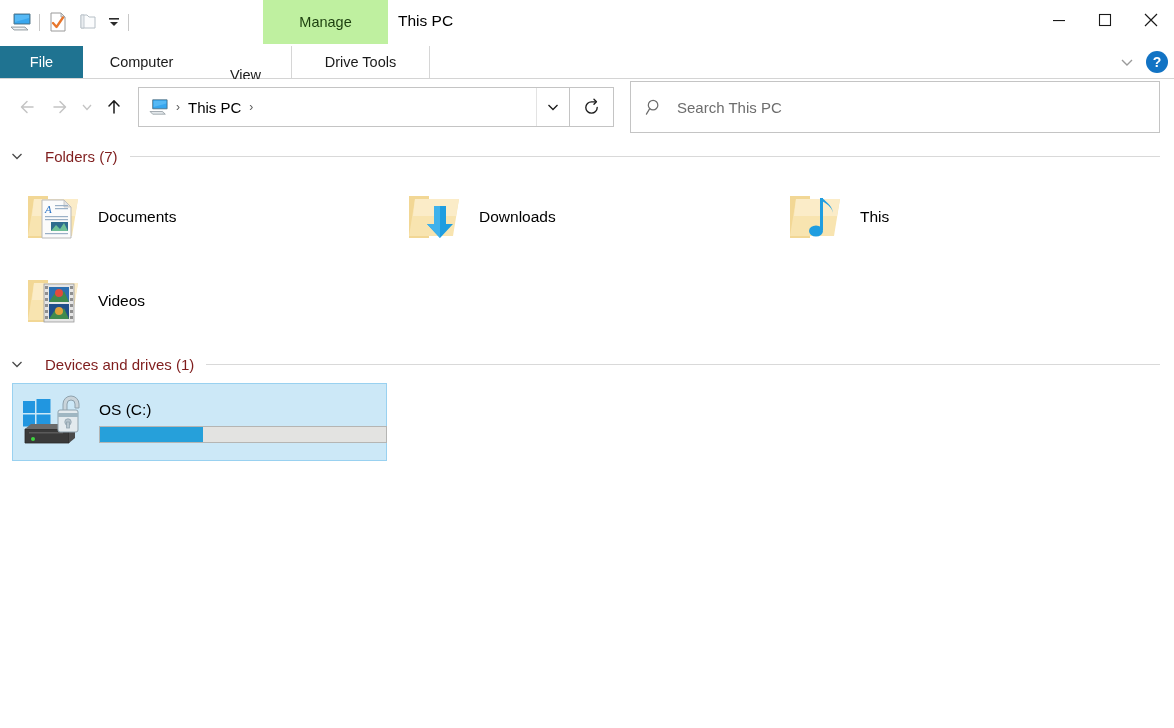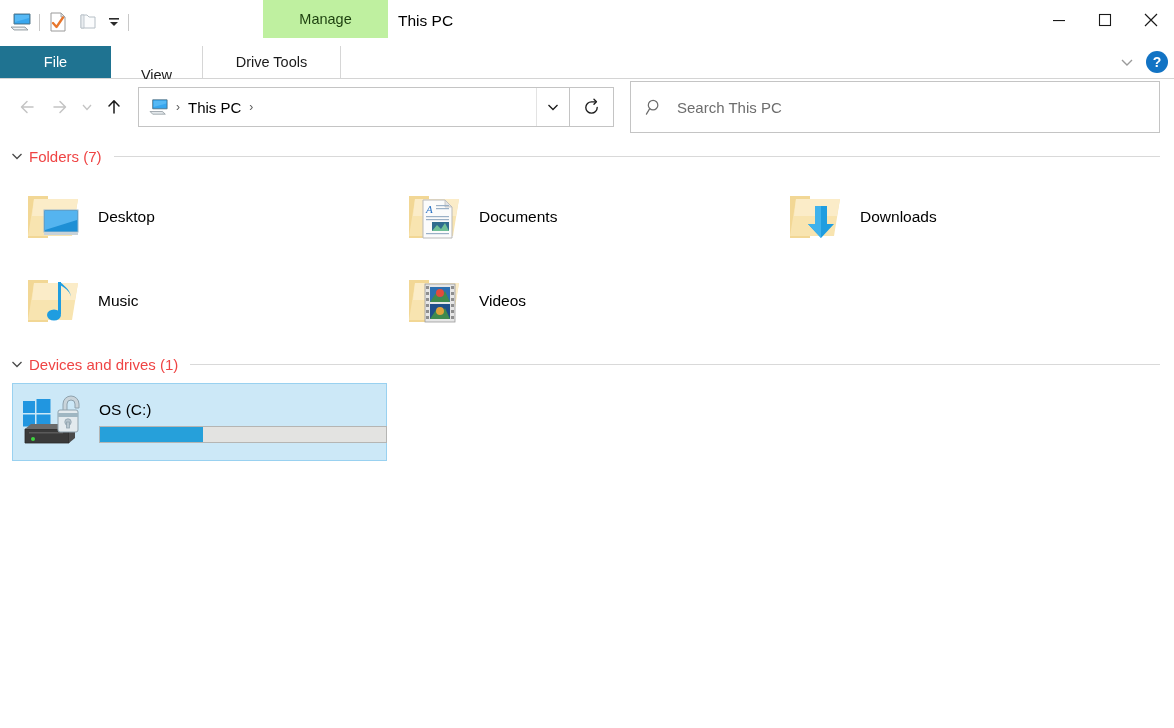--- a/index.html
+++ b/index.html
@@ -52,21 +52,21 @@
   }
 
   .ctx-group {
     position: absolute;
     left: 263px;
     top: 0;
     width: 125px;
     height: 46px;
   }
   .ctx-header {
-    height: 38px;
+    height: 44px;
     background: #bff0a0;
     color: #1c3f0e;
     font-size: 14.5px;
     display: flex;
     align-items: center;
     justify-content: center;
   }
 
   .win-title {
     position: absolute;
@@ -108,21 +108,21 @@
     align-items: center;
     justify-content: center;
     font-size: 14.5px;
     color: #1a1a1a;
     padding: 0 6px;
   }
   .tab.file {
     width: 79px;
     background: #1f7391;
     color: #ffffff;
-    padding: 16px;
+    padding: 2px;
   }
   .tab.computer { width: 105px; }
   .tab.view { width: 79px; margin-top: 25px; }
   .tab.drivetools {
     width: 125px;
     border-left: 1px solid #d6d6d6;
     border-right: 1px solid #d6d6d6;
     background: #ffffff;
   }
   .ribbon-right {
@@ -268,22 +268,23 @@
   .group-chevron {
     width: 18px;
     height: 18px;
     display: flex;
     align-items: center;
     justify-content: center;
     margin-right: 3px;
   }
   .group-title {
     font-size: 15px;
-    color: #ef4444;
+    color: #7f1d1d;
     white-space: nowrap;
+    margin-left: 16px;
   }
   .group-rule {
     flex: 1;
     height: 1px;
     background: #d9d9d9;
     margin-left: 12px;
     margin-right: 14px;
   }
 
   .tile-grid {
@@ -426,20 +427,21 @@
       <svg width="16" height="16" viewBox="0 0 16 16">
           <path d="M2 2 L14 14 M14 2 L2 14" stroke="#1a1a1a" stroke-width="1.2"></path>
         </svg>
     </div>
   </div>
 </div>
 
 <div class="tabstrip">
   <div class="tabs">
     <div class="tab file">File</div>
+    <div class="tab computer">Computer</div>
     <div class="tab view">View</div>
     <div class="tab drivetools">Drive Tools</div>
   </div>
   <div class="ribbon-right">
     <div class="chevron-btn">
       <svg width="16" height="16" viewBox="0 0 16 16">
           <path d="M3 6 L8 11 L13 6" fill="none" stroke="#9a9a9a" stroke-width="1.4"></path>
         </svg>
     </div>
     <div class="help-btn">?</div>
@@ -516,35 +518,20 @@
           <path d="M2.5 5 L7 9.5 L11.5 5" fill="none" stroke="#4a4a4a" stroke-width="1.3"></path>
         </svg>
     </div>
     <span class="group-title">Folders (7)</span>
     <div class="group-rule"></div>
   </div>
 
   <div class="tile-grid">
 
 
-    <div class="tile">
-      <div class="tile-icon">
-        <svg width="64" height="58" viewBox="0 0 64 58">
-          <path d="M6 8 L26 8 L26 50 L6 50 Z" fill="#f2d795"></path>
-          <path d="M12 11 L56 11 L50 48 L6 48 Z" fill="#f8e4b0"></path>
-          <path d="M12 11 L56 11 L53 28 L10 28 Z" fill="#fbecc8"></path>
-          <g transform="translate(22,22)">
-            <rect x="0" y="0" width="34" height="22" fill="#1e8fd5" stroke="#9ab6c9" stroke-width="1"></rect>
-            <path d="M1 1 L33 1 L33 10 L1 20 Z" fill="#55b4ef"></path>
-            <rect x="0" y="22" width="34" height="3" fill="#c8d2d8"></rect>
-          </g>
-        </svg>
-      </div>
-      <span class="tile-label">Desktop</span>
-    </div>
 
     <div class="tile">
       <div class="tile-icon">
         <svg width="64" height="58" viewBox="0 0 64 58">
           <path d="M6 8 L26 8 L26 50 L6 50 Z" fill="#f2d795"></path>
           <path d="M12 11 L56 11 L50 48 L6 48 Z" fill="#f8e4b0"></path>
           <path d="M12 11 L56 11 L53 28 L10 28 Z" fill="#fbecc8"></path>
           <g transform="translate(20,12)">
             <path d="M0 0 L22 0 L29 7 L29 38 L0 38 Z" fill="#fbfbfb" stroke="#b9b9b9" stroke-width="1"></path>
             <path d="M22 0 L29 7 L22 7 Z" fill="#e4e4e4" stroke="#b9b9b9" stroke-width="0.7"></path>
@@ -583,21 +570,21 @@
           <path d="M6 8 L26 8 L26 50 L6 50 Z" fill="#f2d795"></path>
           <path d="M12 11 L56 11 L50 48 L6 48 Z" fill="#f8e4b0"></path>
           <path d="M12 11 L56 11 L53 28 L10 28 Z" fill="#fbecc8"></path>
           <g transform="translate(24,10)">
             <path d="M14 0 C20 5 25 9 25 16 C25 11 21 7 14 3 Z" fill="#1f9de0"></path>
             <rect x="12" y="0" width="3" height="32" fill="#1f9de0"></rect>
             <ellipse cx="8" cy="33" rx="7" ry="5.5" fill="#1f9de0"></ellipse>
           </g>
         </svg>
       </div>
-      <span class="tile-label">Music</span>
+      <span class="tile-label">This</span>
     </div>
 
 
     <div class="tile">
       <div class="tile-icon">
         <svg width="64" height="58" viewBox="0 0 64 58">
           <path d="M6 8 L26 8 L26 50 L6 50 Z" fill="#f2d795"></path>
           <path d="M12 11 L56 11 L50 48 L6 48 Z" fill="#f8e4b0"></path>
           <path d="M12 11 L56 11 L53 28 L10 28 Z" fill="#fbecc8"></path>
           <g transform="translate(22,12)">

